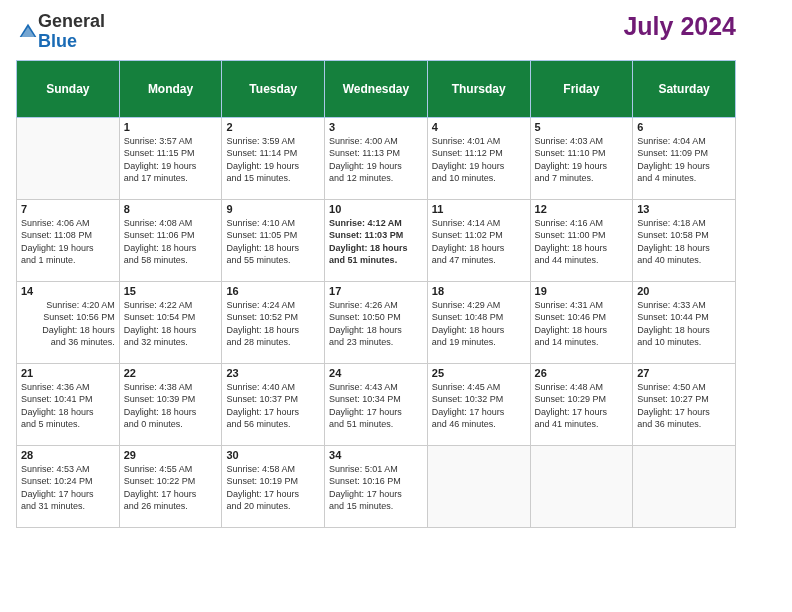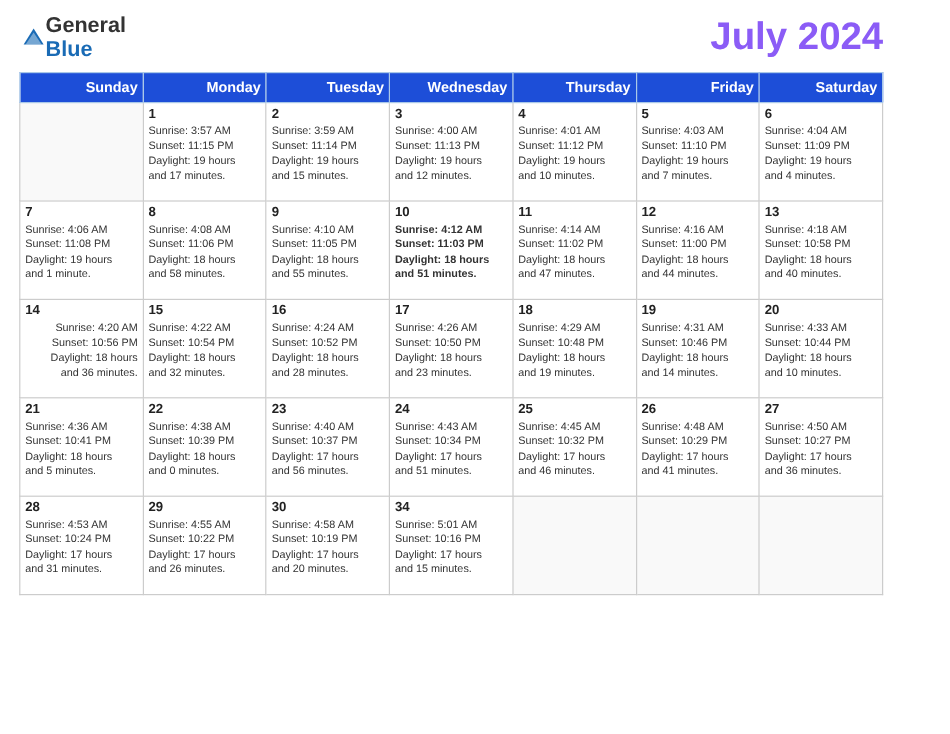--- a/index.html
+++ b/index.html
@@ -35,40 +35,40 @@
     .logo-blue { color: #1a6bb5; }
     .logo-icon {
       width: 20px;
       height: 20px;
       margin-left: 2px;
     }
     .title-block {
       text-align: right;
     }
     .month-year {
-      font-size: 32px;
+      font-size: 25px;
       font-weight: bold;
-      color: #8b5cf6;
+      color: #701a75;
     }
     .location {
       font-size: 13px;
       color: #444;
     }
     table {
       width: 100%;
       border-collapse: collapse;
       table-layout: fixed;
     }
     th {
-      background: #1d4ed8;
+      background: #15803d;
       color: #fff;
       font-size: 12px;
       font-weight: bold;
-      padding: 5px 4px;
-      text-align: right;
+      padding: 21px 4px;
+      text-align: center;
       border: 1px solid #aac8e8;
     }
     td {
       border: 1px solid #ccc;
       vertical-align: top;
       padding: 3px 4px;
       height: 82px;
       font-size: 9.5px;
       color: #333;
       background: #fff;

